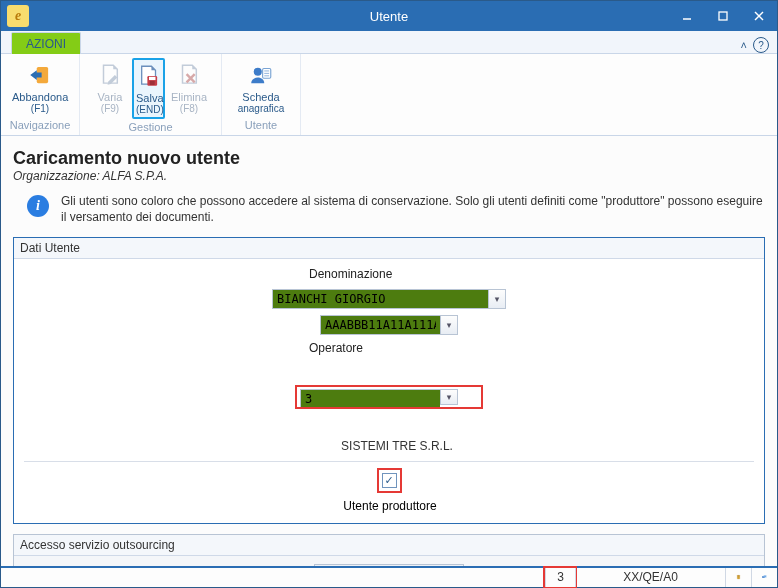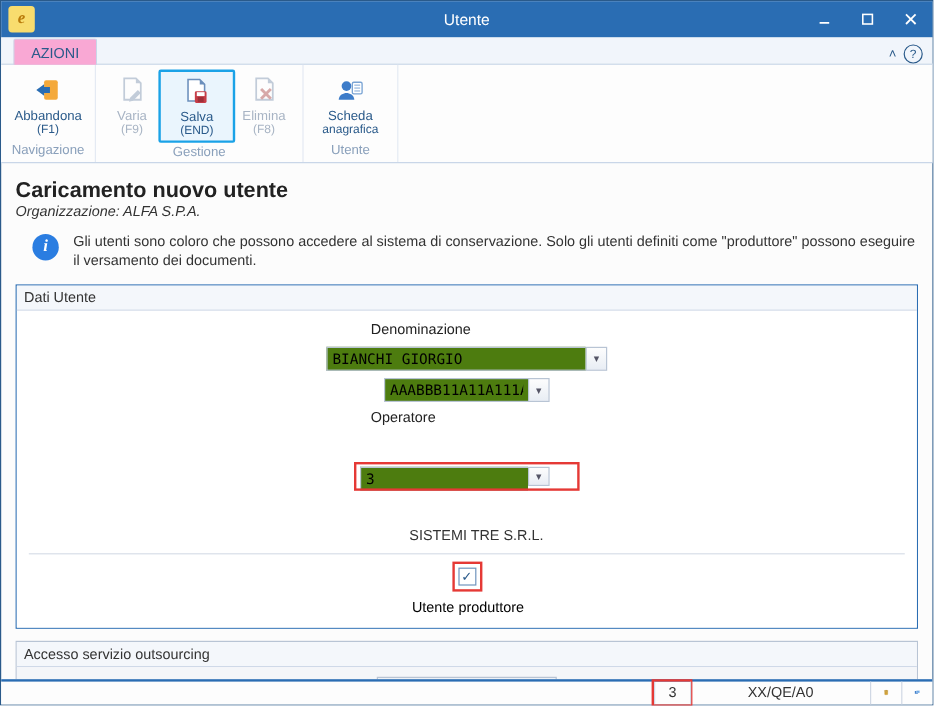--- a/index.html
+++ b/index.html
@@ -56,21 +56,21 @@
     border-bottom: 1px solid #c9d6e8;
   }
   .ribbon-tabs {
     display: flex; align-items: flex-end;
     padding-left: 10px;
     justify-content: space-between;
   }
   .ribbon-tabs-left { display:flex; align-items:flex-end; }
   .ribbon-tab {
     padding: 4px 14px 3px 14px;
-    background: #f9a8d4;
+    background: #84cc16;
     border: 1px solid #c9d6e8;
     border-bottom: none;
     border-radius: 2px 2px 0 0;
     color: #2a5a8a;
     font-size: 12px;
     cursor: pointer;
     position: relative;
     top: 1px;
     text-align: right;
   }
@@ -314,21 +314,21 @@
             <span class="ico">
               <svg class="ico-svg" viewBox="0 0 32 32">
                 <path d="M8 4h12l5 5v17H8z" fill="none" stroke="#c2ccd9" stroke-width="1.8"></path>
                 <polygon points="20,4 25,9 20,9" fill="#c2ccd9"></polygon>
                 <path d="M14 24l8-8 3 3-8 8-4 1z" fill="#c2ccd9"></path>
               </svg>
             </span>
             <span class="lbl">Varia</span>
             <span class="sub">(F9)</span>
           </div>
-          <div class="ribbon-btn selected" style="width:64px;">
+          <div class="ribbon-btn selected" style="width:33px;">
             <span class="ico">
               <svg class="ico-svg" viewBox="0 0 32 32">
                 <path d="M7 4h12l5 5v17H7z" fill="#fff" stroke="#6b8fbc" stroke-width="1.6"></path>
                 <polygon points="19,4 24,9 19,9" fill="#6b8fbc"></polygon>
                 <rect x="14" y="16" width="12" height="12" rx="1.5" fill="#c63d47"></rect>
                 <rect x="16" y="17" width="8" height="4" fill="#fff"></rect>
                 <rect x="17" y="22" width="6" height="5" fill="#9e2f38"></rect>
               </svg>
             </span>
             <span class="lbl">Salva</span>

